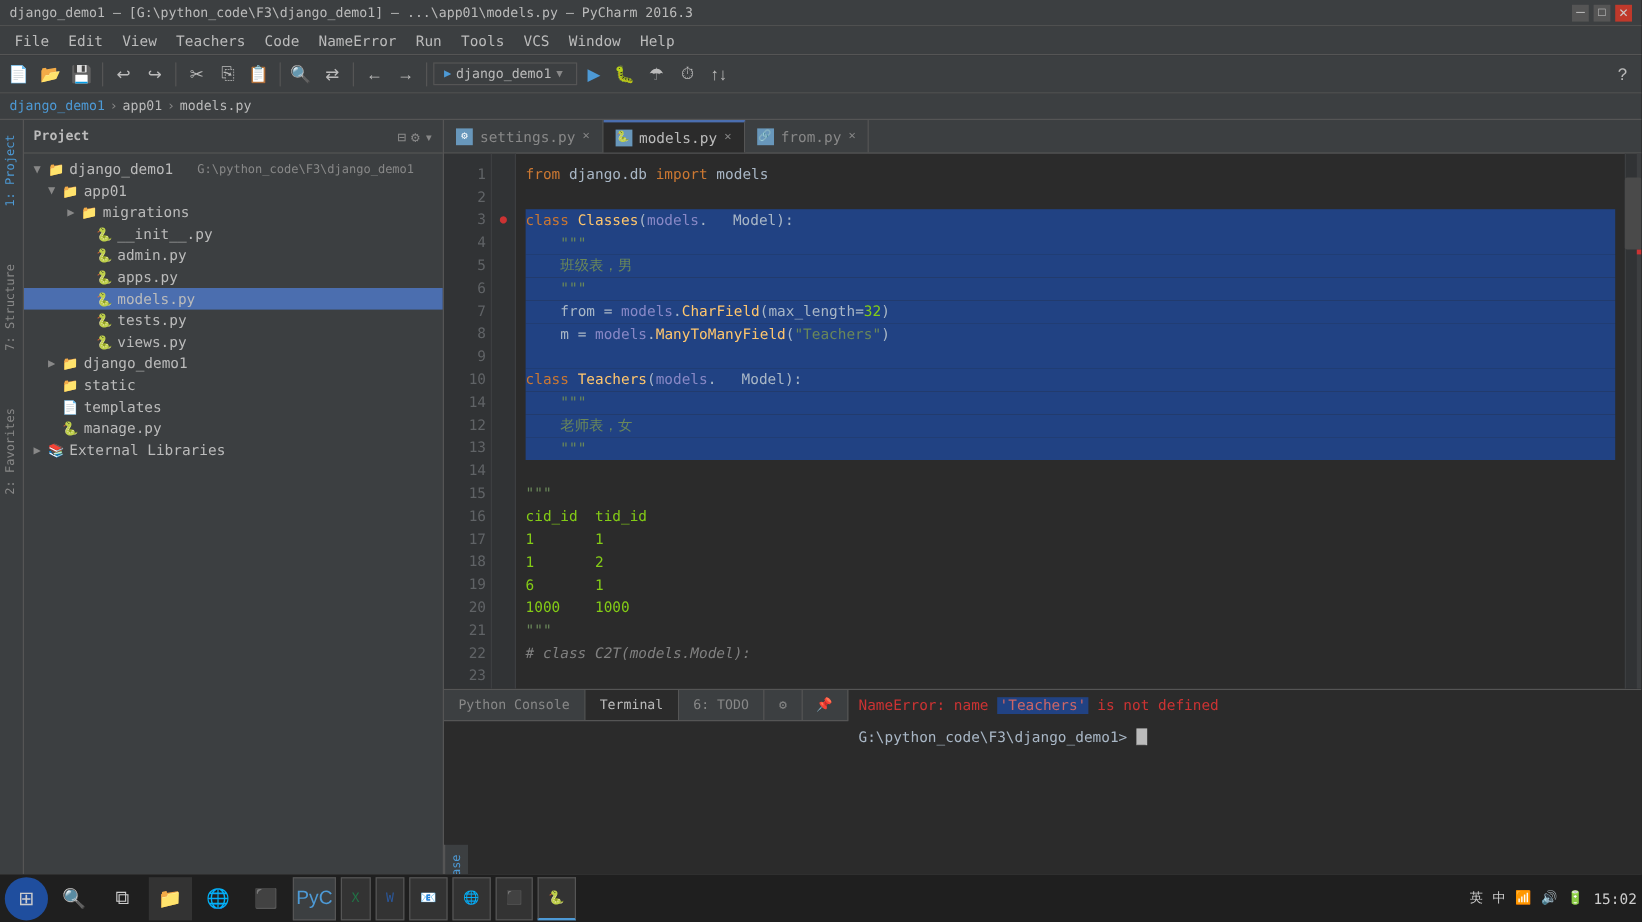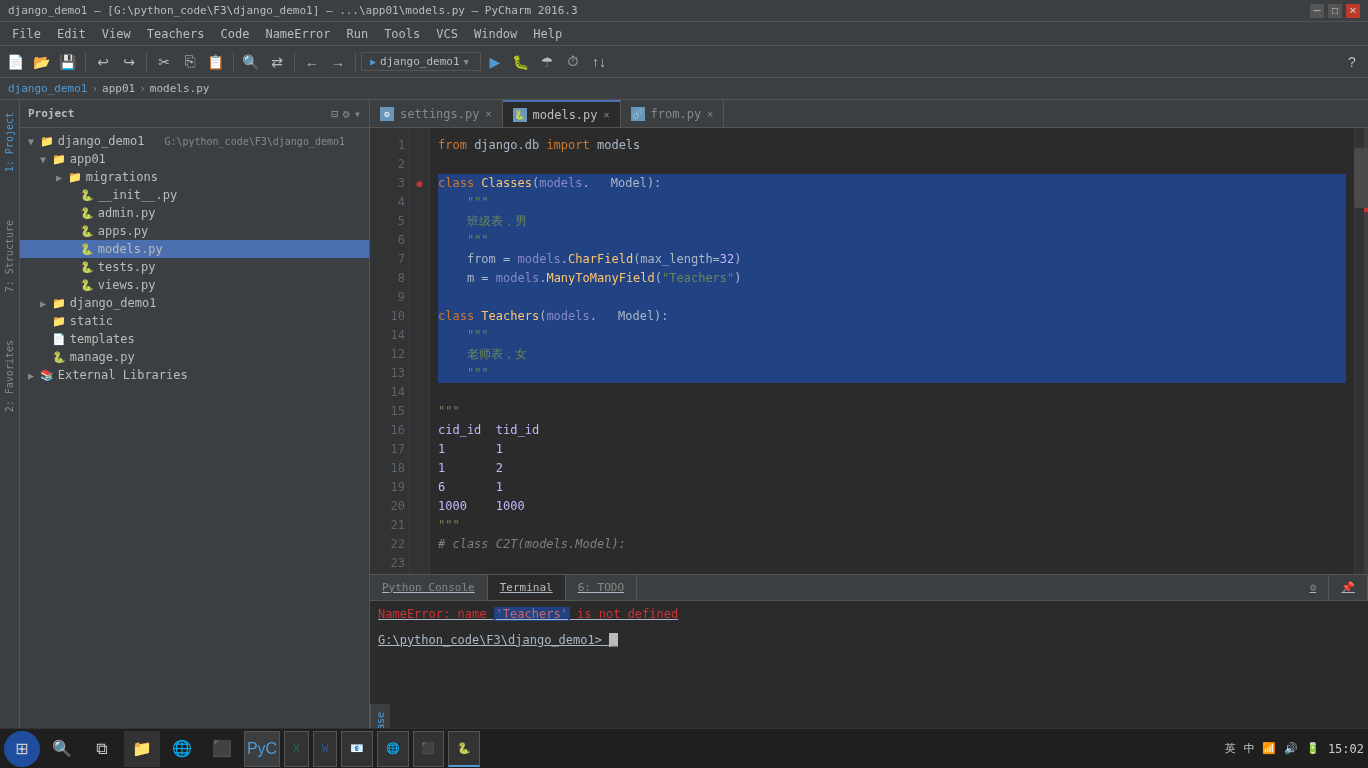--- a/index.html
+++ b/index.html
@@ -68,28 +68,28 @@
     .code-line { display: flex; align-items: flex-start; min-height: 19px; }
     .code-line.selected-range { background: #214283; }
     .code-text { flex: 1; white-space: pre; }
     
     
     .kw { color: #cc7832; }
     .cls { color: #a9b7c6; padding-left: 21px; }
     .cls-name { color: #ffc66d; }
     .string { color: #6a8759; }
     .comment { color: #808080; font-style: italic; }
-    .num { color: #c4b5fd; }
+    .num { color: #84cc16; }
     .func { color: #ffc66d; }
     .param { color: #a9b7c6; }
     .builtin { color: #8888c6; }
     @keyframes blink { 0%,100%{opacity:1;} 50%{opacity:0;} }
     
     
-    #bottom-panel { height: 130px; background: #2b2b2b; border-top: 1px solid #555; display: flex; flex-direction: column; text-decoration: underline; }
+    #bottom-panel { height: 130px; background: #2b2b2b; border-top: 1px solid #555; display: flex; flex-direction: row; }
     #bottom-tabs { height: 26px; background: #3c3f41; display: flex; align-items: stretch; border-bottom: 1px solid #555; }
     .bottom-tab { display: flex; align-items: center; padding: 0 12px; cursor: pointer; font-size: 11px; color: #888; border-right: 1px solid #555; }
     .bottom-tab.active { background: #2b2b2b; color: #bbbbbb; }
     #terminal-content { flex: 1; padding: 4px 8px; font-size: 12px; overflow: hidden; }
     .terminal-line { color: #cc3333; line-height: 18px; }
     .terminal-prompt { color: #a9b7c6; line-height: 18px; }
     
     
     #taskbar { height: 40px; background: #1f1f1f; display: flex; align-items: center; justify-content: space-between; padding: 0 4px; border-top: 1px solid #333; position: fixed; bottom: 0; width: 1368px; z-index: 100; }
     .taskbar-left { display: flex; align-items: center; gap: 4px; }

